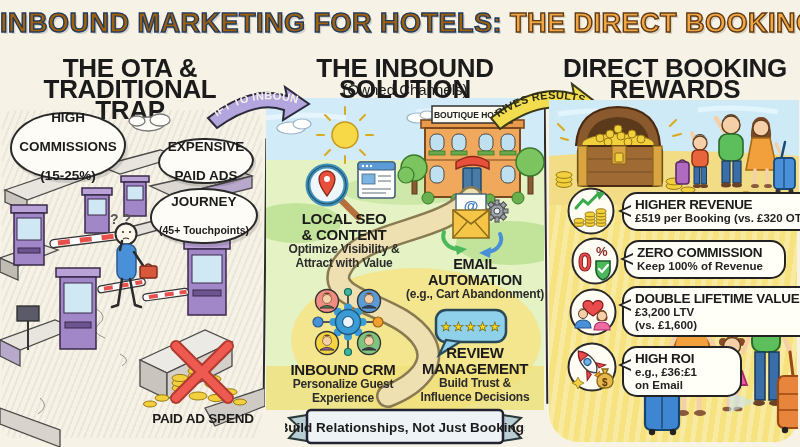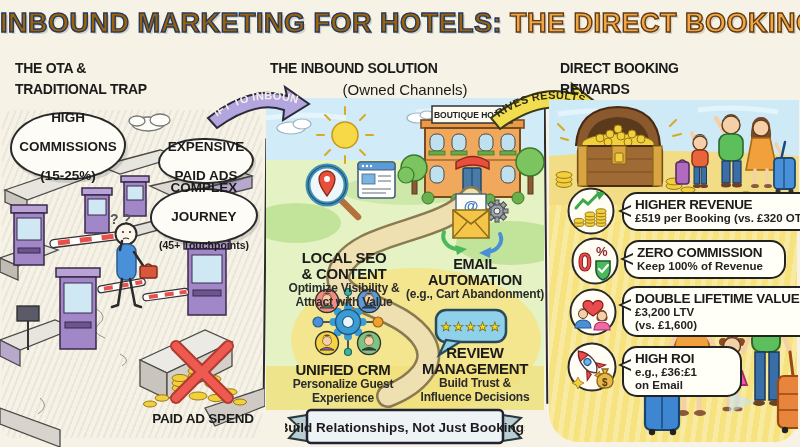--- a/index.html
+++ b/index.html
@@ -5,21 +5,21 @@
   html,body{margin:0;padding:0;background:#f7f2e6;}
   #stage{position:relative;width:800px;height:447px;background:#f7f2e6;overflow:hidden;
          font-family:"Liberation Sans",sans-serif;color:#1b1b1b;}
   .abs{position:absolute;}
   
   .title{top:8px;left:0;width:800px;text-align:center;font-weight:800;font-size:27px;
          letter-spacing:.5px;white-space:nowrap;}
   .t1{color:#a16207;-webkit-text-stroke:1.4px #223a5e;text-shadow:2px 2px 0 rgba(40,60,90,.18);}
   .t2{color:#f2a744;-webkit-text-stroke:1.4px #5e3a16;text-shadow:2px 2px 0 rgba(90,60,20,.18);}
   
-  .phead{font-weight:800;font-size:14px;line-height:21px;text-align:left;letter-spacing:-.3px;}
+  .phead{font-weight:800;font-size:26px;line-height:21px;text-align:center;letter-spacing:-.3px;}
   .psub{font-weight:400;font-size:15px;text-align:center;}
   
   .cloud{background:#fdfcf6;border:2.5px solid #2a2a2a;display:flex;flex-direction:column;
          justify-content:center;text-align:center;font-weight:800;line-height:15px;
          border-radius:48% 52% 50% 50% / 55% 50% 54% 48%;
          box-shadow:2px 3px 0 rgba(0,0,0,.12);gap:14px;}
   .cloud .big{font-size:13.5px;}
   .cloud .small{font-size:10.5px;font-weight:700;}
   
   .graywash{background:repeating-linear-gradient(112deg,rgba(110,110,110,.09) 0 2px,transparent 2px 6px);
@@ -200,21 +200,20 @@
   <div class="abs cloud" style="left:10px;top:112px;width:112px;height:64px;">
     <div class="big">HIGH</div>
     <div class="big">COMMISSIONS</div>
     <div class="big">(15-25%)</div>
   </div>
   <div class="abs cloud" style="left:158px;top:138px;width:92px;height:42px;">
     <div class="big">EXPENSIVE</div>
     <div class="big">PAID ADS</div>
   </div>
   <div class="abs cloud" style="left:150px;top:188px;width:104px;height:52px;">
-    <div class="big">COMPLEX</div>
     <div class="big">JOURNEY</div>
     <div class="small">(45+ Touchpoints)</div>
   </div>
 
   <div class="abs caption" style="left:148px;top:411px;width:110px;text-align:center;">PAID AD SPEND</div>
 
   <div class="abs phead" style="left:270px;top:58px;width:270px;">THE INBOUND SOLUTION</div>
   <div class="abs psub" style="left:270px;top:81px;width:270px;">(Owned Channels)</div>
 
   <svg class="abs" style="left:266px;top:98px;" width="278" height="312" viewBox="0 0 278 312">
@@ -397,32 +396,32 @@
       <circle cx="82" cy="254" r="3.5" fill="#3ab5a0" stroke="#1a6a5a" stroke-width="1.2"></circle>
     </g>
 
     <g>
       <rect x="170" y="212" width="70" height="32" rx="10" fill="#8fd0ea" stroke="#2a4a5a" stroke-width="2.5"></rect>
       <path d="M180,242 L173,257 L194,244 Z" fill="#8fd0ea" stroke="#2a4a5a" stroke-width="2.2"></path>
       <text x="205" y="233" font-size="12.5" text-anchor="middle" fill="#f7d517" stroke="#6b5a0a" stroke-width=".6" letter-spacing="1">★★★★★</text>
     </g>
   </svg>
 
-  <div class="abs milabel" style="left:282px;top:211px;width:124px;margin-top:39px;">
+  <div class="abs milabel" style="left:282px;top:211px;width:124px;">
     <div class="t">LOCAL SEO</div>
     <div class="t">&amp; CONTENT</div>
     <div class="d">Optimize Visibility &amp;</div>
     <div class="d">Attract with Value</div>
   </div>
   <div class="abs milabel" style="left:405px;top:256px;width:140px;">
     <div class="t" style="font-size:14.5px;">EMAIL AUTOMATION</div>
     <div class="d">(e.g., Cart Abandonment)</div>
   </div>
   <div class="abs milabel" style="left:283px;top:362px;width:120px;">
-    <div class="t">UNIFIED CRM</div>
+    <div class="t">INBOUND CRM</div>
     <div class="d">Personalize Guest</div>
     <div class="d">Experience</div>
   </div>
   <div class="abs milabel" style="left:405px;top:345px;width:140px;">
     <div class="t">REVIEW</div>
     <div class="t">MANAGEMENT</div>
     <div class="d">Build Trust &amp;</div>
     <div class="d">Influence Decisions</div>
   </div>
 

